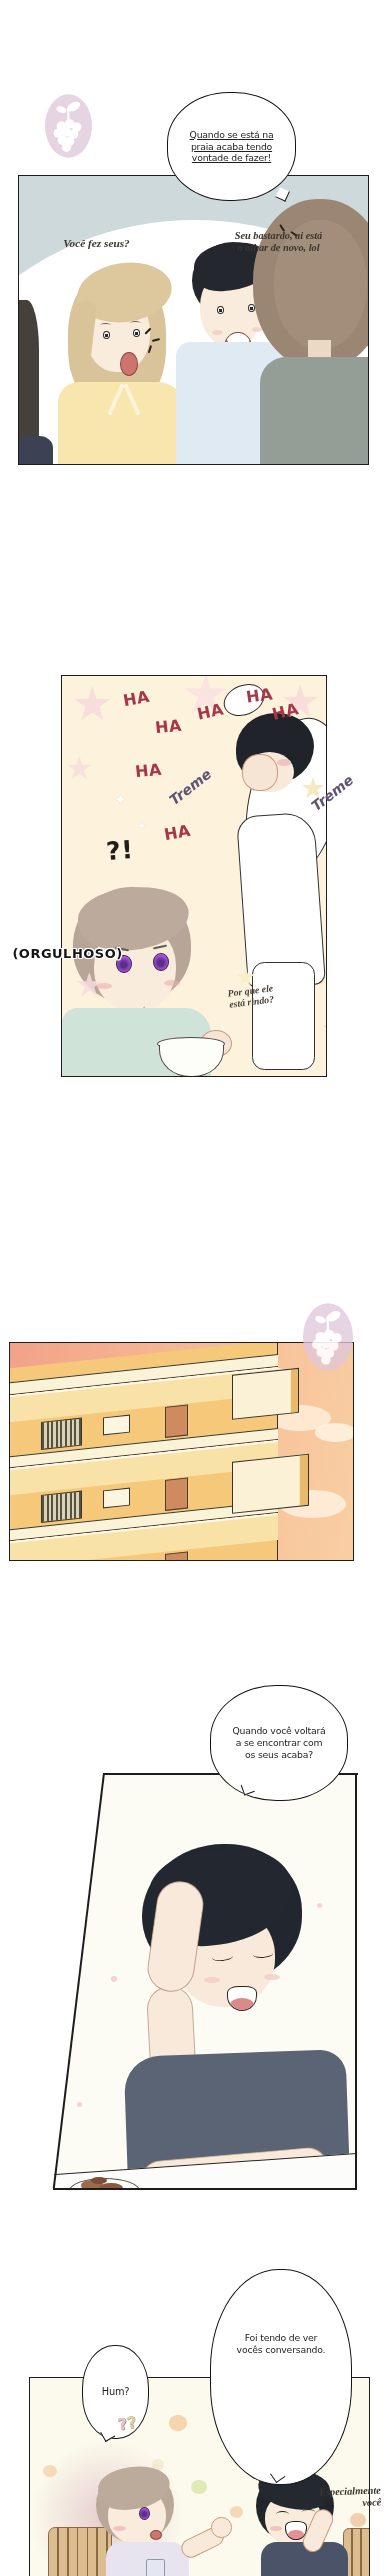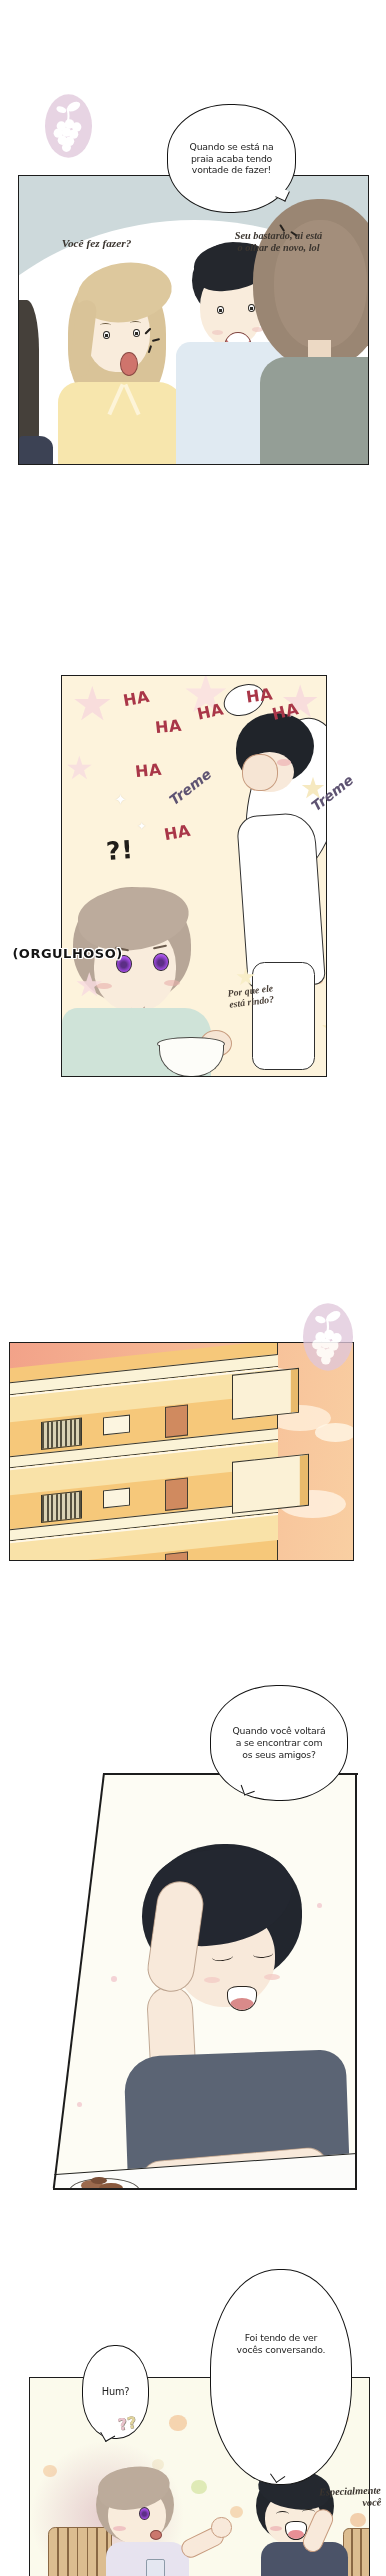--- a/index.html
+++ b/index.html
@@ -107,26 +107,26 @@
     <div class="abs" style="left:289px;top:164px;width:23px;height:25px;background:#ecd9c4;"></div>
     <div class="abs" style="left:241px;top:181px;width:129px;height:109px;background:#949e96;border-radius:26px 15.5px 0 0;"></div>
   </div>
 
   <div class="dash" style="left:144px;top:330px;transform:rotate(-45deg);"></div>
   <div class="dash" style="left:152px;top:339px;transform:rotate(-15deg);"></div>
   <div class="dash" style="left:146px;top:348px;transform:rotate(-72deg);"></div>
   <div class="dash" style="left:278px;top:227px;transform:rotate(58deg);"></div>
   <div class="dash" style="left:290px;top:233px;transform:rotate(34deg);"></div>
 
-  <div class="bubble ml" style="left:167px;top:104px;width:129px;height:109px;">Quando se está na
+  <div class="bubble ml" style="left:167px;top:92px;width:129px;height:109px;text-decoration:underline;">Quando se está na
 praia acaba tendo
 vontade de fazer!</div>
   <div class="tail" style="left:277px;top:189px;transform:rotate(25deg);"></div>
 
-  <div class="sidetext ml" style="left:45px;top:237px;width:103px;font-size:11.3px;">Você fez fazer?</div>
+  <div class="sidetext ml" style="left:45px;top:237px;width:103px;font-size:11.3px;">Você fez seus?</div>
   <div class="sidetext ml" style="left:201px;top:230px;width:155px;font-size:10.3px;">Seu bastardo, ai está
 o olhar de novo, lol</div>
 
   <div class="panel" style="left:61px;top:675px;width:266px;height:402px;background:#fdf3dc;">
 
     <div class="star" style="left:9.3px;top:4.1px;font-size:47px;color:#f7d8dd;opacity:.8;">★</div>
     <div class="star" style="left:120px;top:-9.3px;font-size:53px;color:#f9dee2;opacity:.75;">★</div>
     <div class="star" style="left:218px;top:3.1px;font-size:45px;color:#f7d8dd;opacity:.8;">★</div>
     <div class="star" style="left:3.1px;top:76px;font-size:32px;color:#f8dce0;opacity:.8;">★</div>
     <div class="star" style="left:52px;top:117px;font-size:15.5px;color:#ffffff;text-shadow:0 0 1px #cfc3a8;">✦</div>
@@ -257,21 +257,21 @@
     </div>
 
     <div class="abs" style="left:54px;top:1px;width:255px;height:1.8px;background:#1c1c1c;"></div>
     <div class="abs" style="left:306px;top:1px;width:1.8px;height:416px;background:#1c1c1c;"></div>
     <div class="abs" style="left:3.6px;top:416px;width:304px;height:1.8px;background:#1c1c1c;"></div>
     <div class="abs" style="left:54px;top:1px;width:1.8px;height:418px;background:#1c1c1c;transform:rotate(6.9deg);transform-origin:top left;"></div>
   </div>
 
   <div class="bubble ml" style="left:210px;top:1685px;width:138px;height:116px;">Quando você voltará
 a se encontrar com
-os seus amigos?</div>
+os seus acaba?</div>
   <div class="tail" style="left:242px;top:1783px;transform:rotate(70deg);"></div>
 
   <div class="panel" style="left:29px;top:2377px;width:341px;height:246px;background:#fbfaec;">
 
     <div class="dot" style="left:139px;top:37px;width:17.5px;height:15.5px;background:#f3cda4;opacity:.85;"></div>
     <div class="dot" style="left:303px;top:33px;width:15.5px;height:14.4px;background:#f3cda4;opacity:.8;"></div>
     <div class="dot" style="left:320px;top:135px;width:15.5px;height:14.4px;background:#f0c49c;opacity:.8;"></div>
     <div class="dot" style="left:13.4px;top:87px;width:13.4px;height:12.4px;background:#f3cda4;opacity:.7;"></div>
     <div class="dot" style="left:200px;top:128px;width:13.4px;height:12.4px;background:#f3cda4;opacity:.75;"></div>
     <div class="dot" style="left:161px;top:102px;width:15.5px;height:14.4px;background:#d9e6ad;opacity:.85;"></div>

